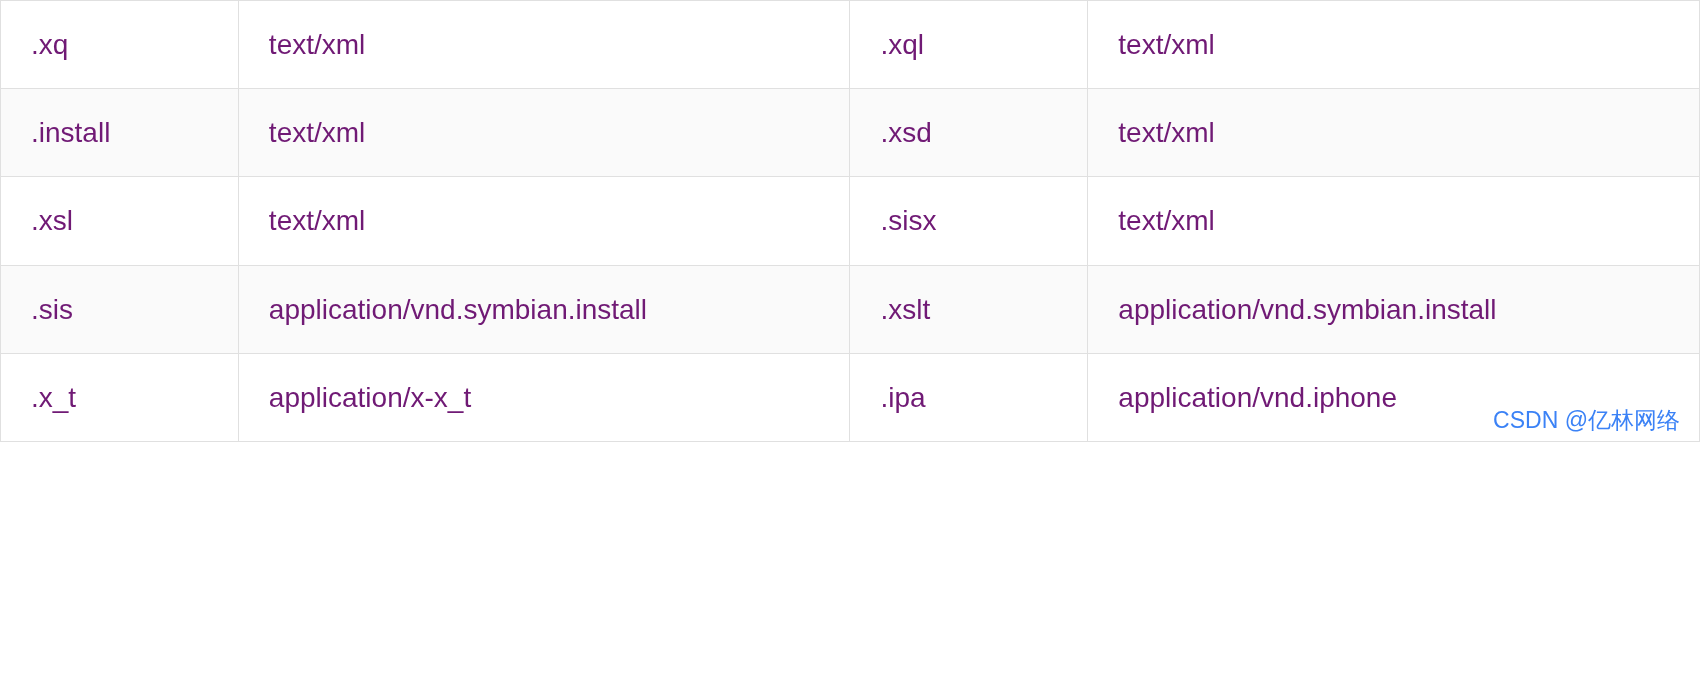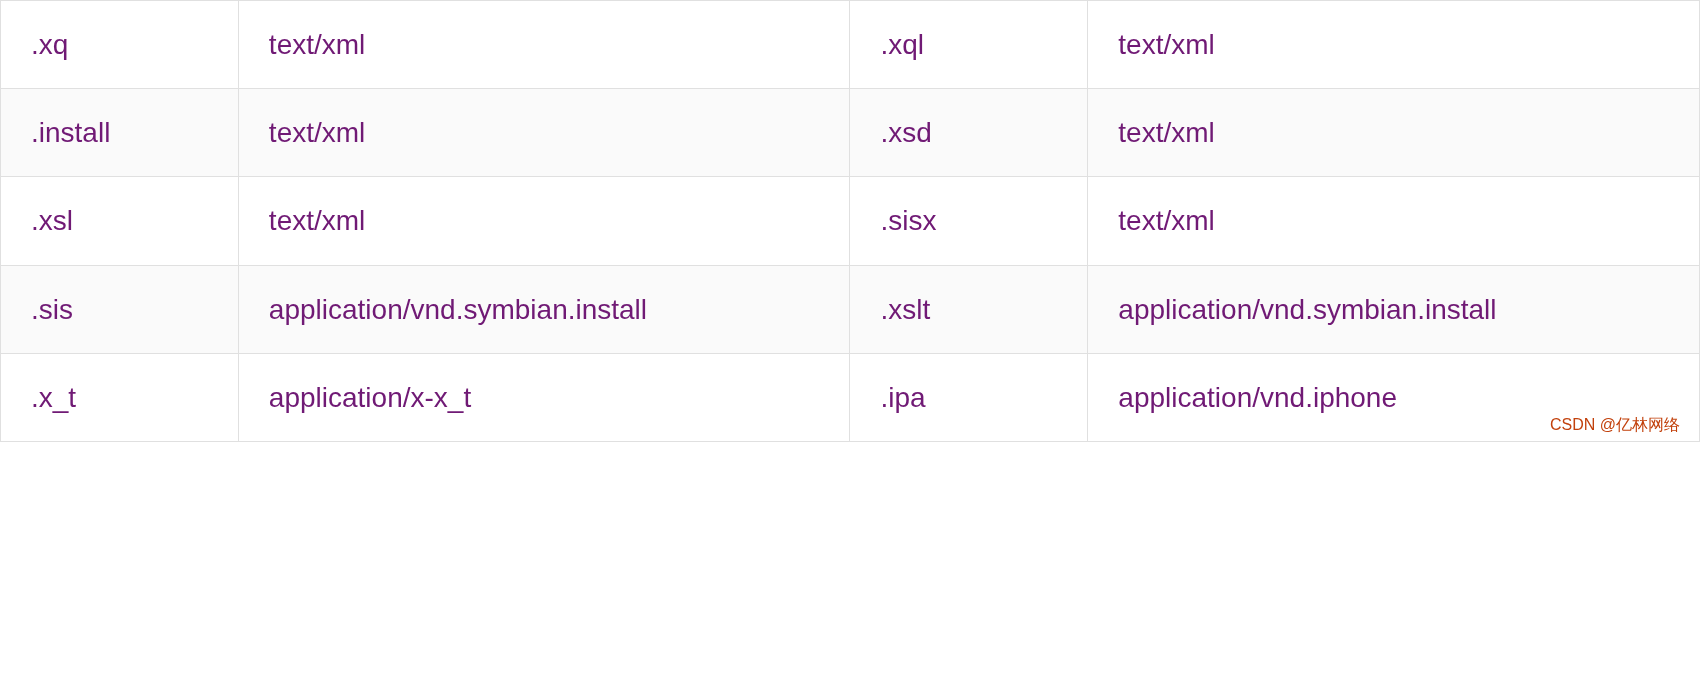--- a/index.html
+++ b/index.html
@@ -39,22 +39,22 @@
     .col-ext {
       width: 14%;
     }
     .col-mime {
       width: 36%;
     }
     .watermark {
       position: absolute;
       bottom: 6px;
       right: 20px;
-      font-size: 16px;
-      color: #c2410c;
+      font-size: 23px;
+      color: #3b82f6;
       font-family: "Microsoft YaHei", sans-serif;
     }
   </style>
 </head>
 <body>
 
 <div class="table-wrapper">
   <table>
     <colgroup>
       <col class="col-ext">

